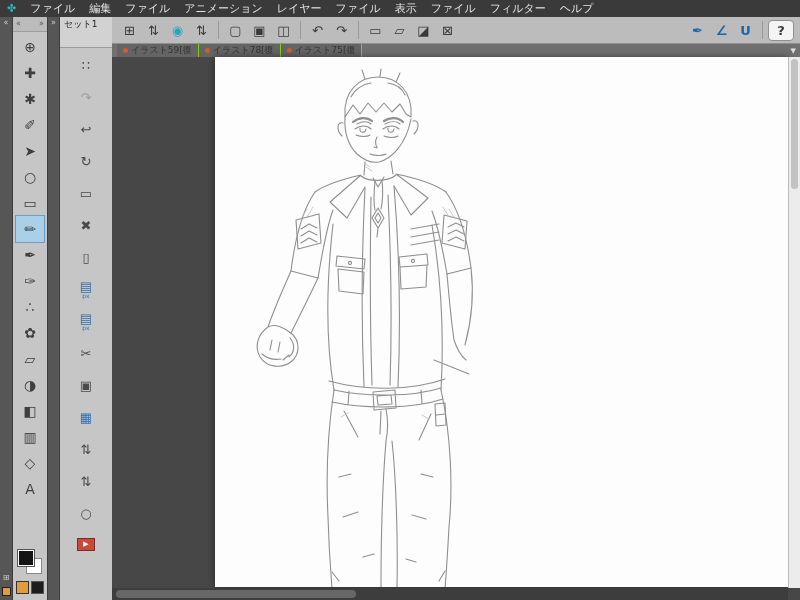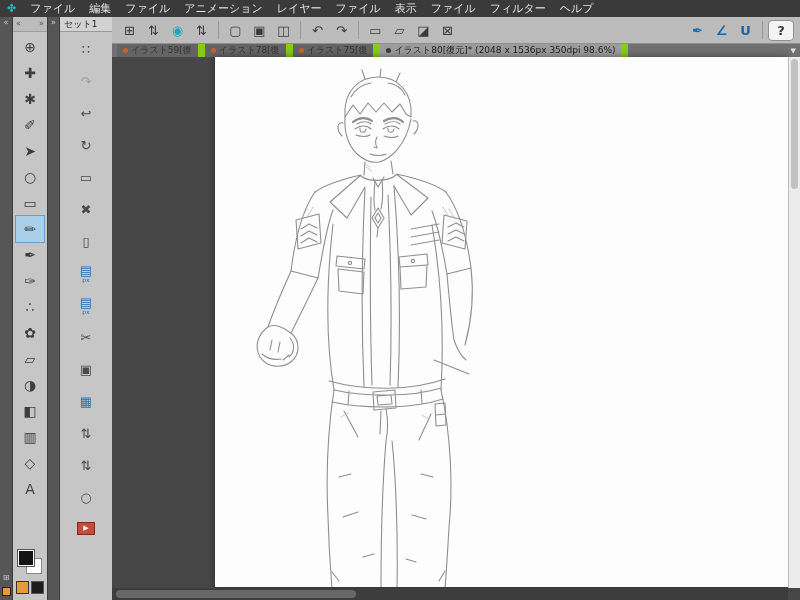--- a/index.html
+++ b/index.html
@@ -28,42 +28,42 @@
   .icon-btn{width:26px;height:26px;display:flex;align-items:center;justify-content:center;background:none;border:none;padding:0;margin:0;font-family:inherit;cursor:default;}
   .tool-list .icon-btn{width:28px;height:26px;color:#3e3e3e;font-size:14px;}
   .icon-btn.selected{background:#a9cfe9;outline:1px solid #6b9ec7;}
   .chips{margin-top:auto;position:relative;height:26px;width:28px;align-self:center;}
   .chip.main{position:absolute;left:2px;top:0;width:16px;height:16px;background:#141414;border:1px solid #fdfdfd;box-shadow:0 0 0 1px #555;z-index:2;}
   .chip.sub{position:absolute;left:10px;top:8px;width:16px;height:16px;background:#ffffff;border:1px solid #888;z-index:1;}
   .chips2{display:flex;gap:2px;justify-content:center;margin:5px 0 6px 0;}
   .chip.orange{width:13px;height:13px;background:#e59a3c;border:1px solid #333;}
   .chip.dark{width:13px;height:13px;background:#1c1c1c;border:1px solid #555;}
 
-  .subtool-tab{height:15px;background:#d2d2d2;font-size:9px;color:#222;padding:1px 4px;border-bottom:1px solid #999;white-space:nowrap;overflow:hidden;box-sizing:border-box;}
+  .subtool-tab{height:31px;background:#d2d2d2;font-size:9px;color:#222;padding:1px 4px;border-bottom:1px solid #999;white-space:nowrap;overflow:hidden;box-sizing:border-box;}
   .subtool-list{display:flex;flex-direction:column;align-items:center;padding-top:2px;}
   .subtool-list .icon-btn{width:30px;height:32px;color:#4a4a4a;font-size:13px;flex-direction:column;line-height:12px;}
   .icon-btn .mini-label{font-size:6px;color:#333;line-height:6px;}
   .icon-btn.muted span{color:#9f9f9f;}
   .icon-btn.accent span{color:#2f6fae;}
   .icon-btn.redchip{background:#c84a3a;width:18px;height:13px;border:1px solid #7e2d22;margin-top:8px;}
   .icon-btn.redchip span{color:#fff;font-size:7px;line-height:7px;}
 
   
   .toolbar{position:absolute;left:112px;top:17px;right:0;height:27px;background:#bcbcbc;border-bottom:1px solid #8f8f8f;display:flex;align-items:center;padding:0 6px;gap:1px;box-sizing:border-box;}
   .toolbar .icon-btn{width:23px;height:21px;color:#3a3a3a;font-size:13px;}
   .toolbar .sep{width:1px;height:18px;background:#999;margin:0 4px;}
   .toolbar .spacer{flex:1;}
   .icon-btn.teal span{color:#1fa8bd;}
   .icon-btn.blue span{color:#1668a8;font-weight:bold;}
   .icon-btn.boxed{background:#f4f4f4;border:1px solid #8f8f8f;border-radius:4px;width:26px;font-weight:bold;}
 
   
   .workspace{position:absolute;left:112px;top:44px;right:0;bottom:0;background:#474747;overflow:hidden;}
   .tabbar{position:absolute;left:0;top:0;right:0;height:13px;background:#707070;display:flex;align-items:stretch;padding-left:5px;box-sizing:border-box;}
-  .tab{display:flex;align-items:center;gap:3px;padding:0 6px;font-size:9px;color:#333;background:#646464;border-right:7px solid #84cc16;white-space:nowrap;overflow:hidden;max-width:88px;cursor:default;}
+  .tab{display:flex;align-items:center;gap:3px;padding:0 6px;font-size:9px;color:#333;background:#646464;border-right:1px solid #84cc16;white-space:nowrap;overflow:hidden;max-width:88px;cursor:default;}
   .tab .dot{width:5px;height:5px;border-radius:50%;background:#cf5f2a;flex:none;}
   .tab.active{background:#9c9c9c;color:#1c1c1c;max-width:none;}
   .tab.active .dot{background:#3a3a3a;}
   .tab-overflow{position:absolute;right:2px;top:0;bottom:0;display:flex;align-items:center;color:#ddd;font-size:7px;padding:0 2px;}
 
   .canvas{position:absolute;left:103px;top:13px;width:573px;height:530px;background:#fdfdfd;box-shadow:0 0 7px rgba(0,0,0,0.45);}
   .canvas svg{position:absolute;left:0;top:0;}
 
   .vscroll{position:absolute;right:0;top:13px;bottom:12px;width:12px;background:#ececec;border-left:1px solid #bbb;box-sizing:border-box;}
   .vthumb{position:absolute;top:2px;left:2px;width:7px;height:130px;background:#c2c2c2;border-radius:4px;}
@@ -296,24 +296,20 @@
         <span>イラスト59[復</span>
       </div>
       <div class="tab">
         <span class="dot"></span>
         <span>イラスト78[復</span>
       </div>
       <div class="tab">
         <span class="dot"></span>
         <span>イラスト75[復</span>
       </div>
-      <div class="tab active">
-        <span class="dot"></span>
-        <span>イラスト80[復元]* (2048 x 1536px 350dpi 98.6%)</span>
-      </div>
       <span class="tab-overflow">▼</span>
     </div>
 
     <div class="canvas">
       <svg width="573" height="530" viewBox="0 0 573 530">
         <g fill="none" stroke="#8f8f8f" stroke-width="1.1" stroke-linecap="round" stroke-linejoin="round">
 
           <path d="M130,60 C128,34 144,20 163,20 C182,20 198,34 196,60 M130,60 L138,48 L145,57 L153,46 L161,55 L169,46 L177,55 L185,47 L191,57 L196,60 M150,22 L147,13 M165,20 L166,12 M181,25 L185,16 M136,40 C140,32 148,27 156,26 M190,38 C187,31 180,27 173,26"></path>
 
           <path d="M130,60 C129,76 133,88 142,97 C150,104 158,106 164,105 C176,102 191,88 196,62 M128,66 C122,64 121,73 127,79 M198,64 C204,62 205,71 199,77"></path>

